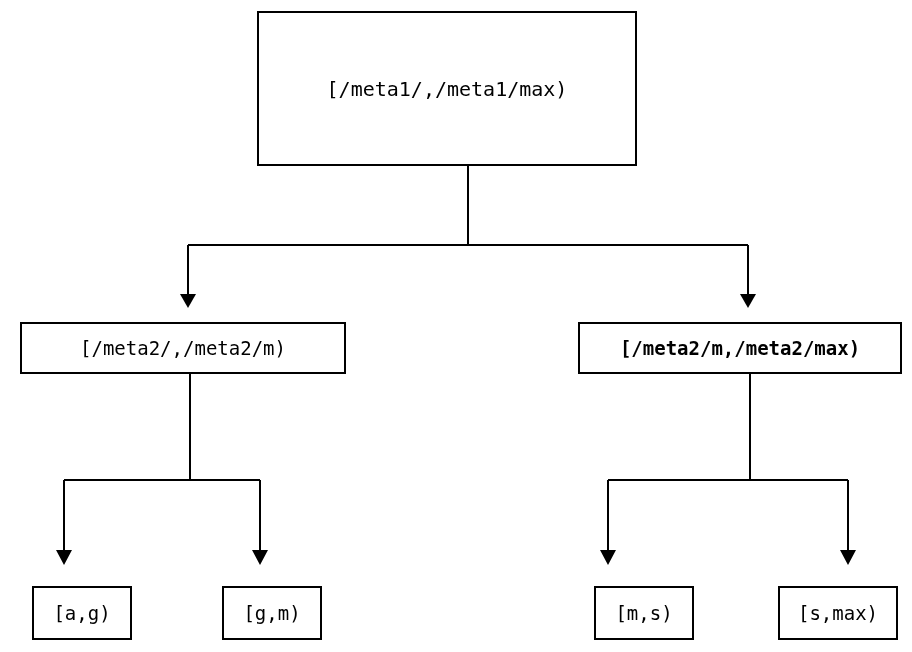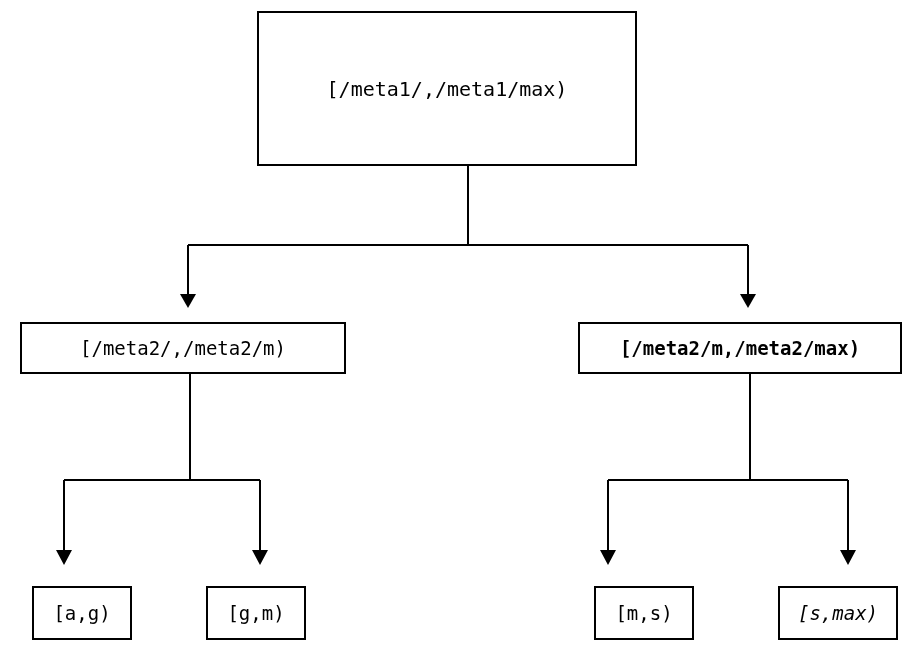--- a/index.html
+++ b/index.html
@@ -52,23 +52,23 @@
     height: 52px;
     font-size: 19px;
     font-weight: bold;
   }
   .leaf-box {
     top: 586px;
     height: 54px;
     font-size: 19px;
   }
   #node-leaf-ag  { left: 8px;   width: 100px; margin-left: 24px; }
-  #node-leaf-gm  { left: 206px; width: 100px; }
+  #node-leaf-gm  { left: 222px; width: 100px; }
   #node-leaf-ms  { left: 554px; width: 100px; margin-left: 40px; }
-  #node-leaf-smax{ left: 778px; width: 120px; font-style: italic; }
+  #node-leaf-smax{ left: 778px; width: 120px; }
 
   #connector-layer {
     position: absolute;
     left: 0;
     top: 0;
     width: 912px;
     height: 652px;
     pointer-events: none;
   }
   #connector-layer line,

